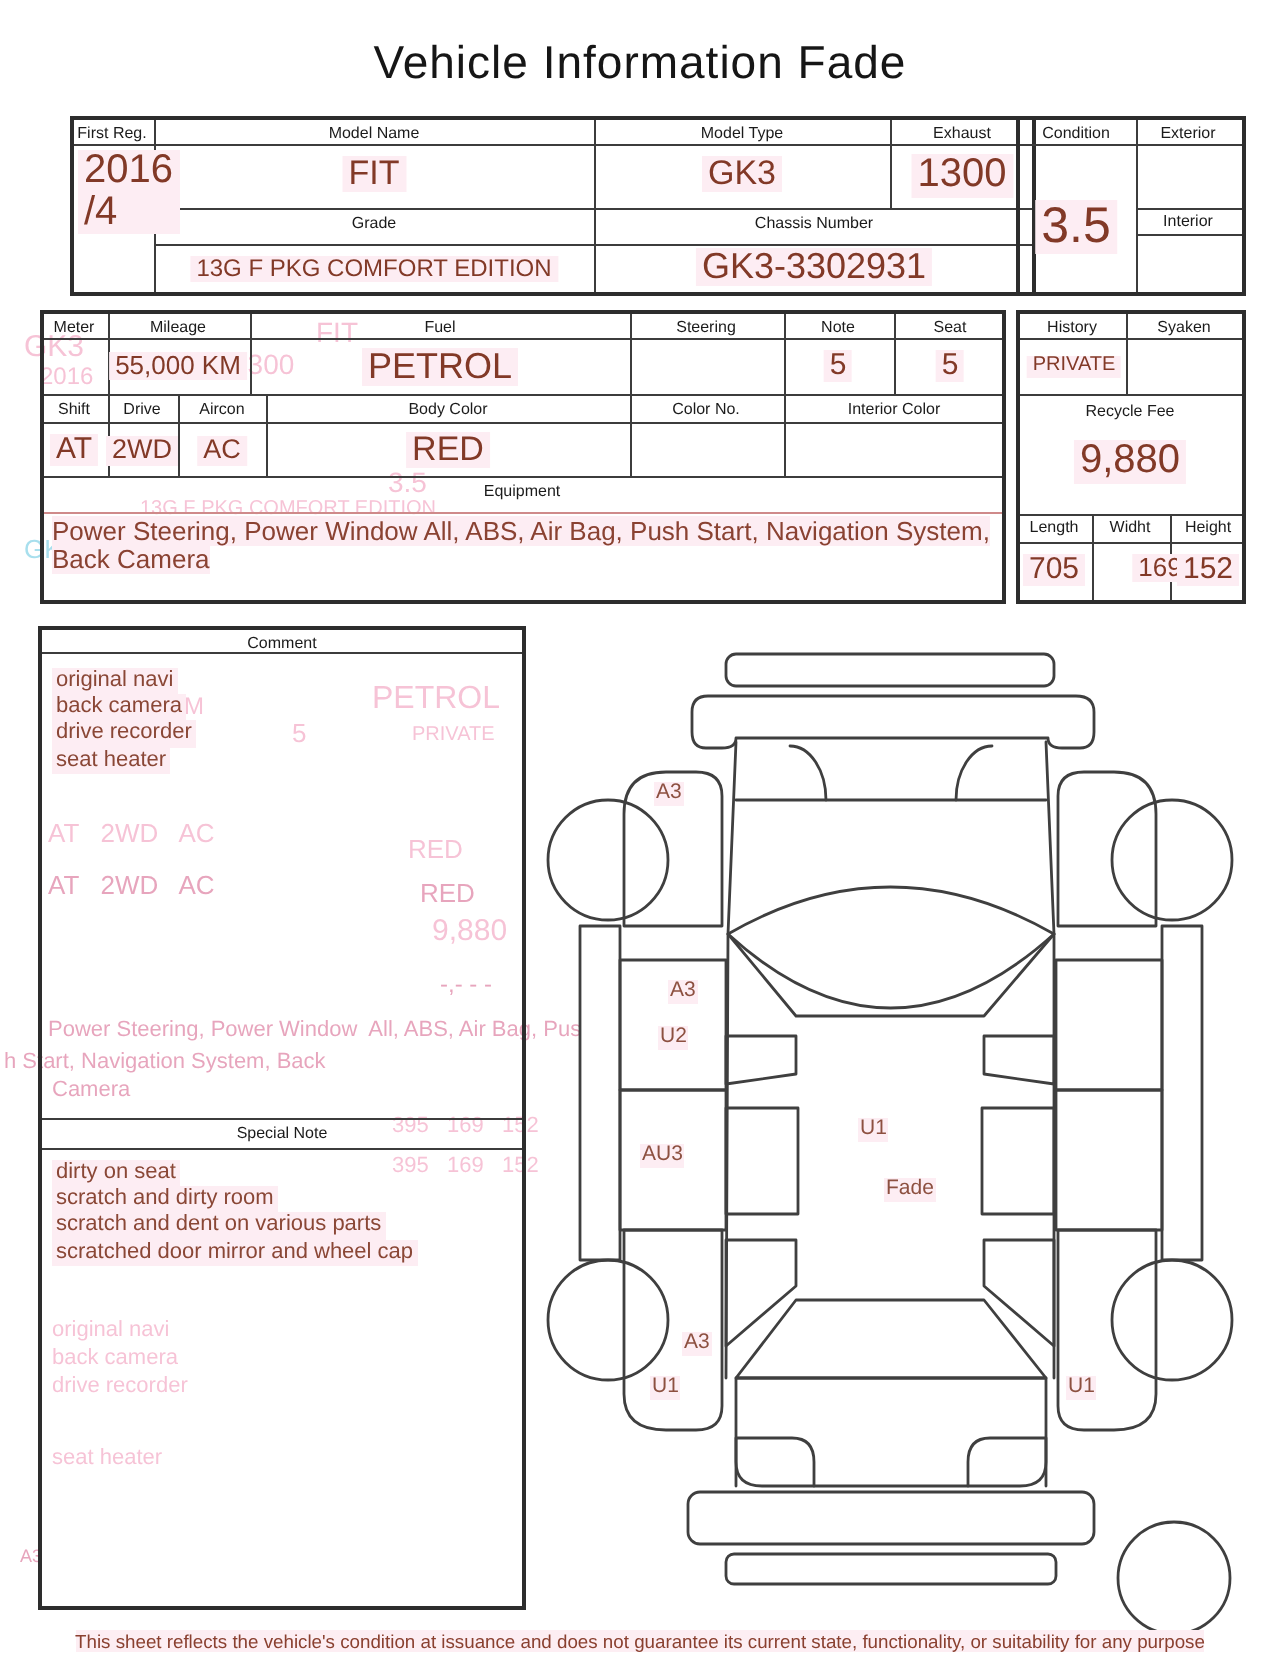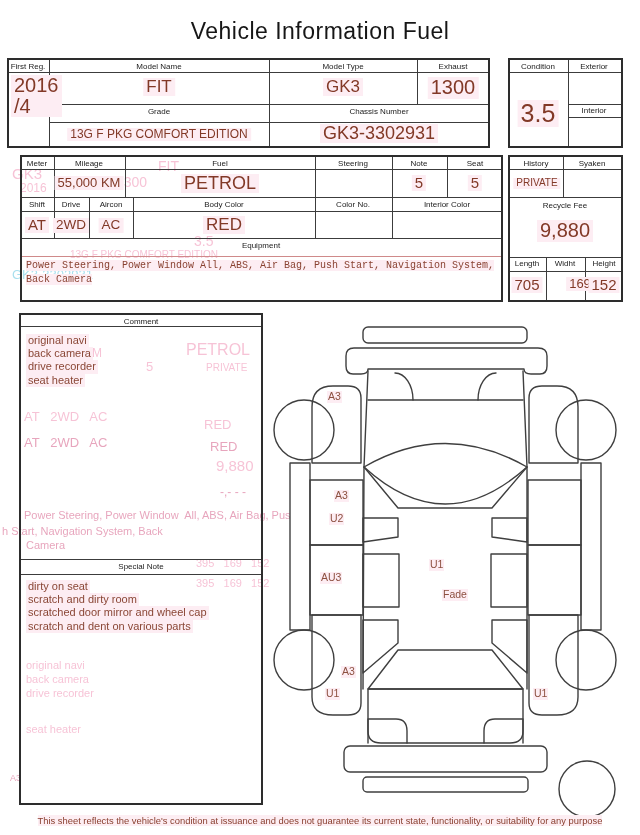--- a/index.html
+++ b/index.html
@@ -7,36 +7,36 @@
   .title{position:absolute;left:0;top:18px;width:100%;text-align:center;font-size:23px;letter-spacing:.5px;color:#161616;}
   .box{position:absolute;border:2px solid #2d2d2d;box-sizing:border-box;background:transparent;}
   .h,.v{position:absolute;background:#3c3c3c;}
   .h{height:1px;}
   .v{width:1px;}
   .h.soft{background:#cf8a8a;}
   .hdr{position:absolute;transform:translateX(-50%);font-size:8px;color:#1b1b1b;white-space:nowrap;}
   .val{position:absolute;transform:translateX(-50%);white-space:nowrap;color:#82392а;}
   .val, .vleft{color:#823927;background:#fdedf3;padding:0 3px;line-height:1.08;}
   .vleft{position:absolute;white-space:nowrap;}
-  .equip{position:absolute;font-size:10px;line-height:14px;color:#8a4232;font-family:Liberation Mono, monospace;}
+  .equip{position:absolute;font-size:13px;line-height:14px;color:#8a4232;}
   .equip span{background:#fdedf3;}
   .notelist{position:absolute;}
   .noteline{font-size:11px;line-height:13.2px;color:#8a4736;background:#fdedf3;width:fit-content;padding:0 2px;}
   .ghost{position:absolute;white-space:pre;opacity:.9;line-height:1;}
   .dlabel{position:absolute;font-size:10.5px;color:#8d5040;background:#fdedf3;padding:0 1px;white-space:nowrap;line-height:1.1;}
   .footer{position:absolute;left:18px;top:815px;width:604px;text-align:center;font-size:9.4px;color:#8a4030;}
   .footer span{background:#fdeef3;}
   svg{position:absolute;}
 </style>
 </head>
 <body>
 
 <div class="page">
 
-  <div class="title">Vehicle Information Fuel</div>
+  <div class="title">Vehicle Information Fade</div>
 
   <div>
       <span class="ghost" style="left: 12px; top: 166px; font-size: 15px; color: rgb(246, 189, 210);">GK3</span>
       <span class="ghost" style="left: 20px; top: 182px; font-size: 12px; color: rgb(246, 189, 210);">2016</span>
       <span class="ghost" style="left: 158px; top: 159px; font-size: 14px; color: rgb(246, 189, 210);">FIT</span>
       <span class="ghost" style="left: 116px; top: 175px; font-size: 14px; color: rgb(246, 189, 210);">1300</span>
       <span class="ghost" style="left: 30px; top: 216px; font-size: 13px; color: rgb(246, 189, 210);">/4</span>
       <span class="ghost" style="left: 194px; top: 234px; font-size: 14px; color: rgb(246, 189, 210);">3.5</span>
       <span class="ghost" style="left: 70px; top: 250px; font-size: 10px; color: rgb(246, 189, 210);">13G F PKG COMFORT EDITION</span>
       <span class="ghost" style="left: 12px; top: 268px; font-size: 13px; color: rgb(159, 220, 236);">GK3-3302931</span>
@@ -56,21 +56,21 @@
       <span class="ghost" style="left: 26px; top: 540px; font-size: 11px; color: rgb(229, 156, 182);">Camera</span>
       <span class="ghost" style="left: 196px; top: 558px; font-size: 11px; color: rgb(246, 189, 210);">395   169   152</span>
       <span class="ghost" style="left: 196px; top: 578px; font-size: 11px; color: rgb(246, 189, 210);">395   169   152</span>
       <span class="ghost" style="left: 26px; top: 660px; font-size: 11px; color: rgb(246, 189, 210);">original navi</span>
       <span class="ghost" style="left: 26px; top: 674px; font-size: 11px; color: rgb(246, 189, 210);">back camera</span>
       <span class="ghost" style="left: 26px; top: 688px; font-size: 11px; color: rgb(246, 189, 210);">drive recorder</span>
       <span class="ghost" style="left: 26px; top: 724px; font-size: 11px; color: rgb(246, 189, 210);">seat heater</span>
       <span class="ghost" style="left: 10px; top: 774px; font-size: 9px; color: rgb(229, 156, 182);">A3</span>
     </div>
 
-  <div class="box" style="left:7px;top:58px;width:483px;height:90px">
+  <div class="box" style="left:35px;top:58px;width:483px;height:90px">
     <i class="v" style="left:40px;top:0;height:86px"></i>
     <i class="v" style="left:260px;top:0;height:86px"></i>
     <i class="v" style="left:408px;top:0;height:44px"></i>
     <i class="h" style="left:0;top:12px;width:479px"></i>
     <i class="h" style="left:40px;top:44px;width:439px"></i>
     <i class="h" style="left:40px;top:62px;width:439px"></i>
     <span class="hdr" style="left:19px;top:2px">First Reg.</span>
     <span class="hdr" style="left:150px;top:2px">Model Name</span>
     <span class="hdr" style="left:334px;top:2px">Model Type</span>
     <span class="hdr" style="left:444px;top:2px">Exhaust</span>
@@ -168,22 +168,22 @@
         <div class="noteline">back camera</div>
         <div class="noteline">drive recorder</div>
         <div class="noteline">seat heater</div>
       </div>
     <i class="h" style="left:0;top:244px;width:240px"></i>
     <span class="hdr" style="left:120px;top:247px">Special Note</span>
     <i class="h" style="left:0;top:259px;width:240px"></i>
     <div class="notelist" style="left:5px;top:265px">
         <div class="noteline">dirty on seat</div>
         <div class="noteline">scratch and dirty room</div>
+        <div class="noteline">scratch and dent on various parts</div>
         <div class="noteline">scratched door mirror and wheel cap</div>
-        <div class="noteline">scratch and dent on various parts</div>
       </div>
   </div>
 
   <svg style="left:268px;top:310px" width="360" height="510" viewBox="268 310 360 510">
     <g fill="none" stroke="#3f3f3f" stroke-width="1.4" stroke-linejoin="round" stroke-linecap="round">
 
       <rect x="363" y="327" width="164" height="16" rx="5"></rect>
       <path d="M354,348 H538 Q547,348 547,356 V366 Q547,374 540,374 H531 Q524,374 524,369 H368 Q368,374 361,374 H353 Q346,374 346,366 V356 Q346,348 354,348 Z"></path>
 
       <path d="M368,371 L364,467 L363,689"></path>

